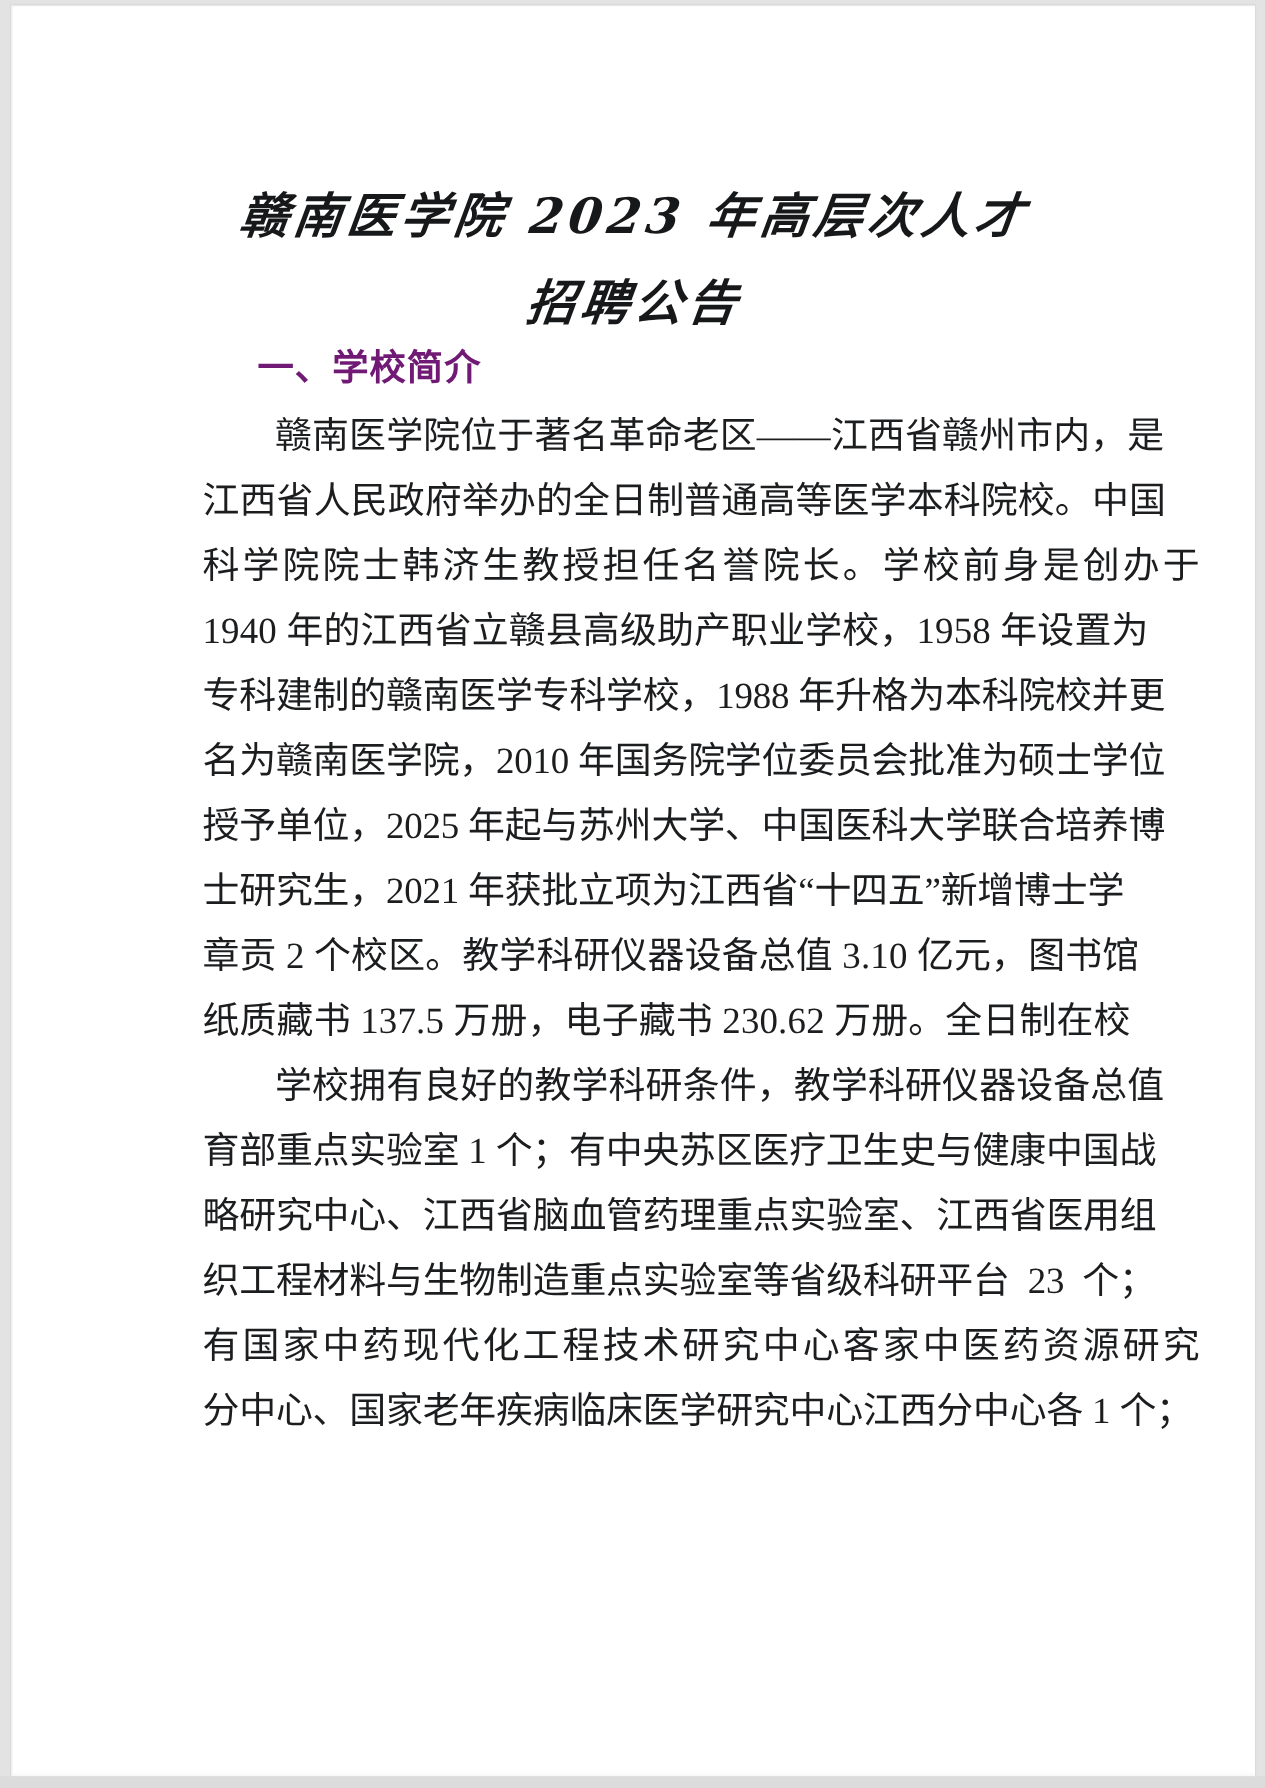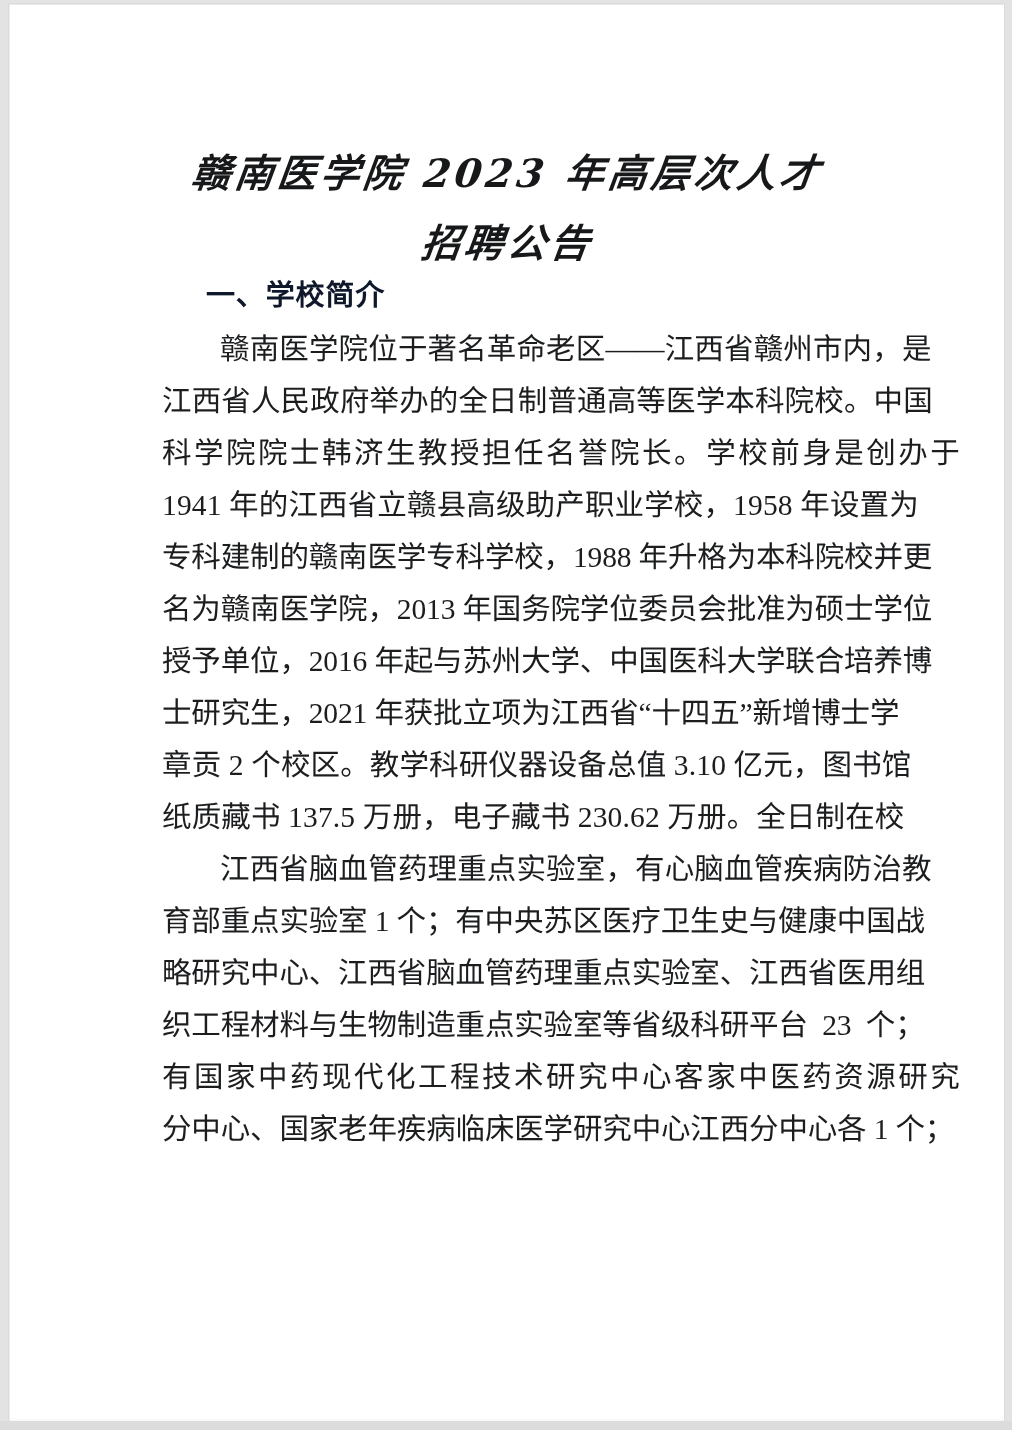--- a/index.html
+++ b/index.html
@@ -71,21 +71,21 @@
 
   
   .section-heading {
     position: absolute;
     left: 196px;
     top: 270px;
     font-family: "Liberation Sans", "DejaVu Sans", sans-serif;
     font-weight: 700;
     font-size: 29px;
     line-height: 40px;
-    color: #0f172a;
+    color: #701a75;
     letter-spacing: 0.03em;
     white-space: nowrap;
   }
 
   
   .body-block {
     position: absolute;
     left: 152px;
     top: 318px;
     width: 724px;
@@ -139,29 +139,29 @@
       <div class="doc-title line1">赣南医学院 2023 年高层次人才</div>
       <div class="doc-title line2">招聘公告</div>
 
       <div class="section-heading">一、学校简介</div>
 
       <div class="body-block">
 
         <div class="body-line indent">赣南医学院位于著名革命老区——江西省赣州市内，是</div>
         <div class="body-line">江西省人民政府举办的全日制普通高等医学本科院校。中国</div>
         <div class="body-line wide">科学院院士韩济生教授担任名誉院长。学校前身是创办于</div>
-        <div class="body-line">1941 年的江西省立赣县高级助产职业学校，1958 年设置为</div>
+        <div class="body-line">1940 年的江西省立赣县高级助产职业学校，1958 年设置为</div>
         <div class="body-line tight">专科建制的赣南医学专科学校，1988 年升格为本科院校并更</div>
-        <div class="body-line tight">名为赣南医学院，2013 年国务院学位委员会批准为硕士学位</div>
-        <div class="body-line tight">授予单位，2016 年起与苏州大学、中国医科大学联合培养博</div>
+        <div class="body-line tight">名为赣南医学院，2010 年国务院学位委员会批准为硕士学位</div>
+        <div class="body-line tight">授予单位，2025 年起与苏州大学、中国医科大学联合培养博</div>
         <div class="body-line tight">士研究生，2021 年获批立项为江西省“十四五”新增博士学</div>
         <div class="body-line">章贡 2 个校区。教学科研仪器设备总值 3.10 亿元，图书馆</div>
         <div class="body-line">纸质藏书 137.5 万册，电子藏书 230.62 万册。全日制在校</div>
 
-        <div class="body-line indent">江西省脑血管药理重点实验室，有心脑血管疾病防治教</div>
+        <div class="body-line indent">学校拥有良好的教学科研条件，教学科研仪器设备总值</div>
         <div class="body-line tight">育部重点实验室 1 个；有中央苏区医疗卫生史与健康中国战</div>
         <div class="body-line tight">略研究中心、江西省脑血管药理重点实验室、江西省医用组</div>
         <div class="body-line tight">织工程材料与生物制造重点实验室等省级科研平台  23  个；</div>
         <div class="body-line wide">有国家中药现代化工程技术研究中心客家中医药资源研究</div>
         <div class="body-line tight">分中心、国家老年疾病临床医学研究中心江西分中心各 1 个；</div>
 
       </div>
 
       <div class="page-bottom-strip"></div>
     </div>

